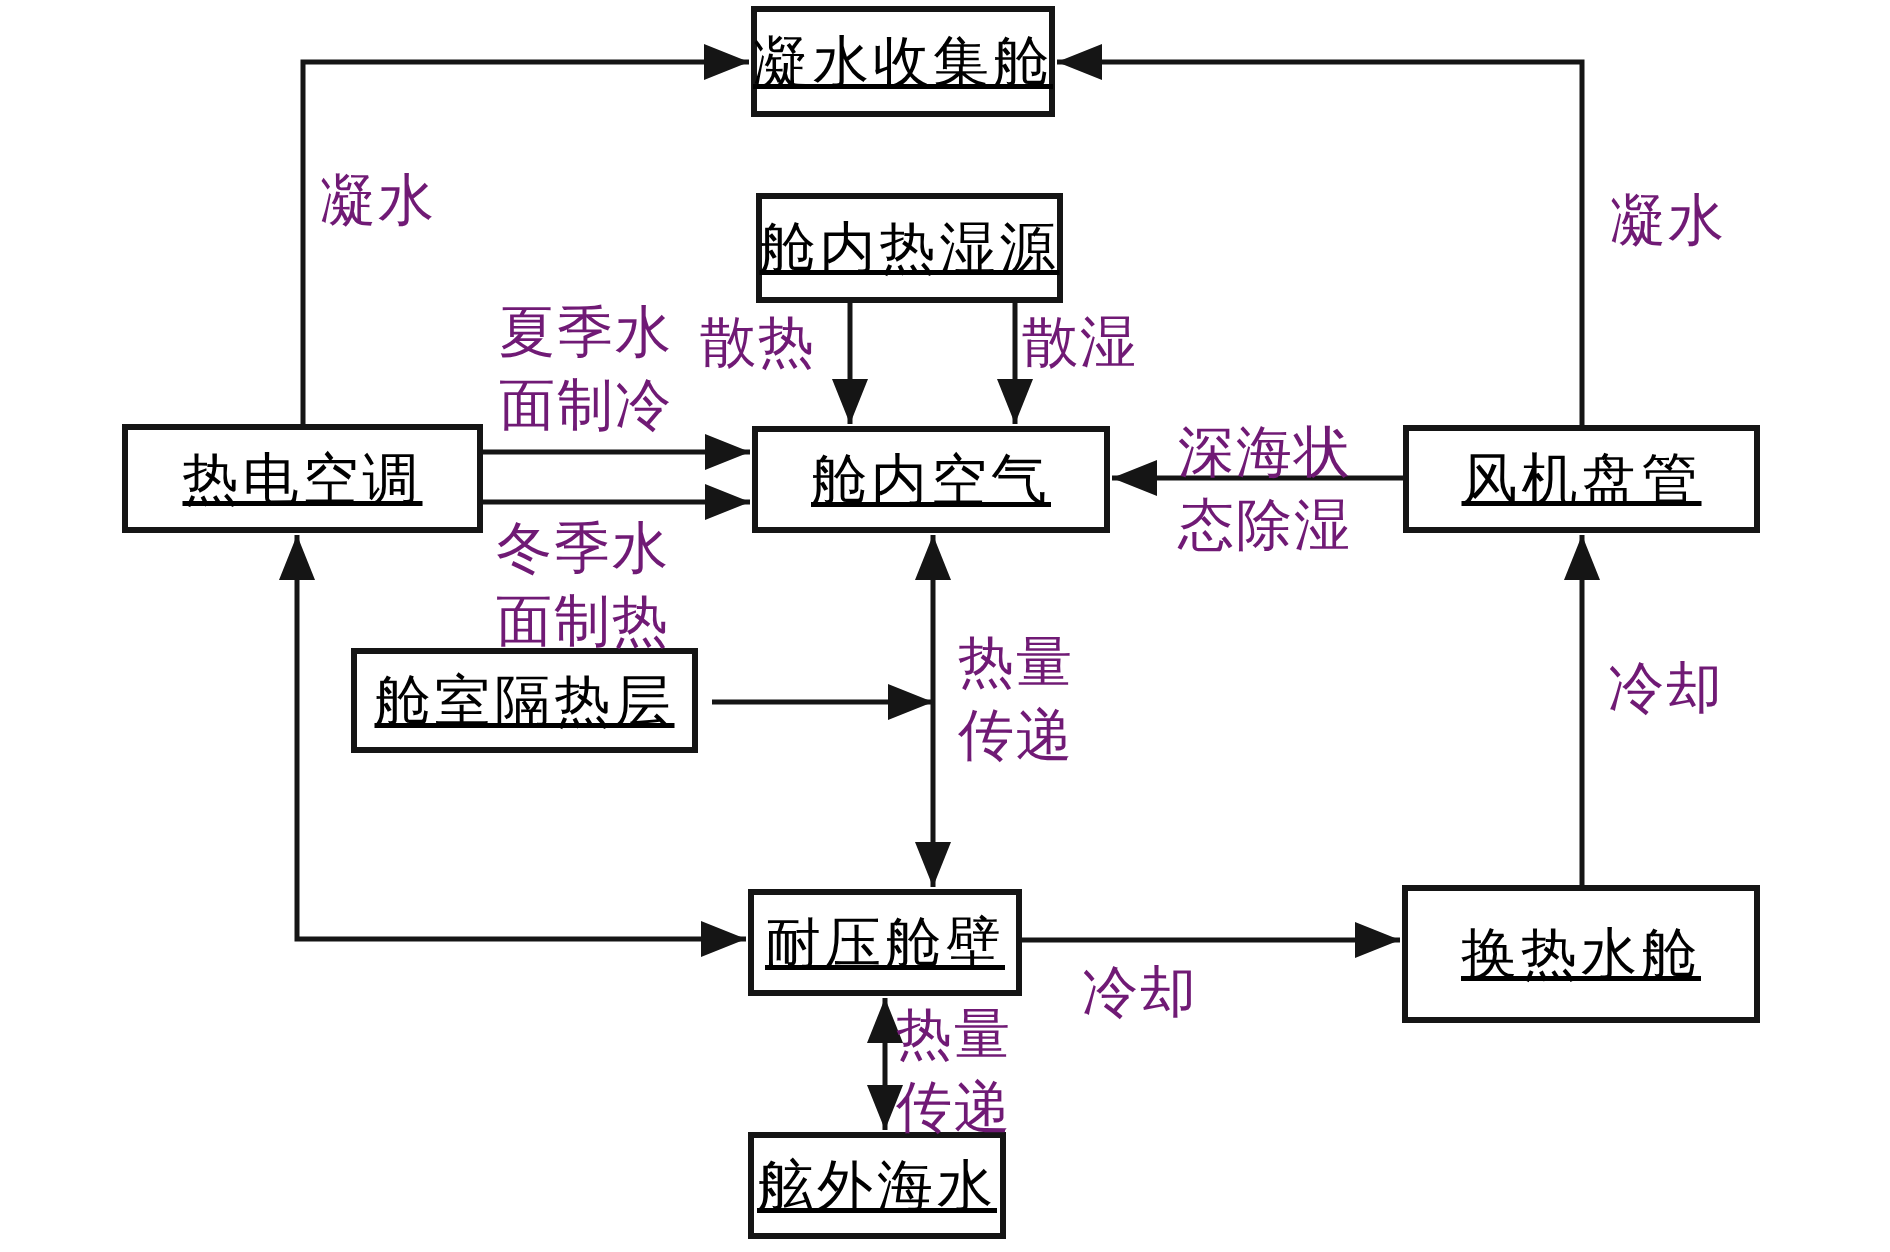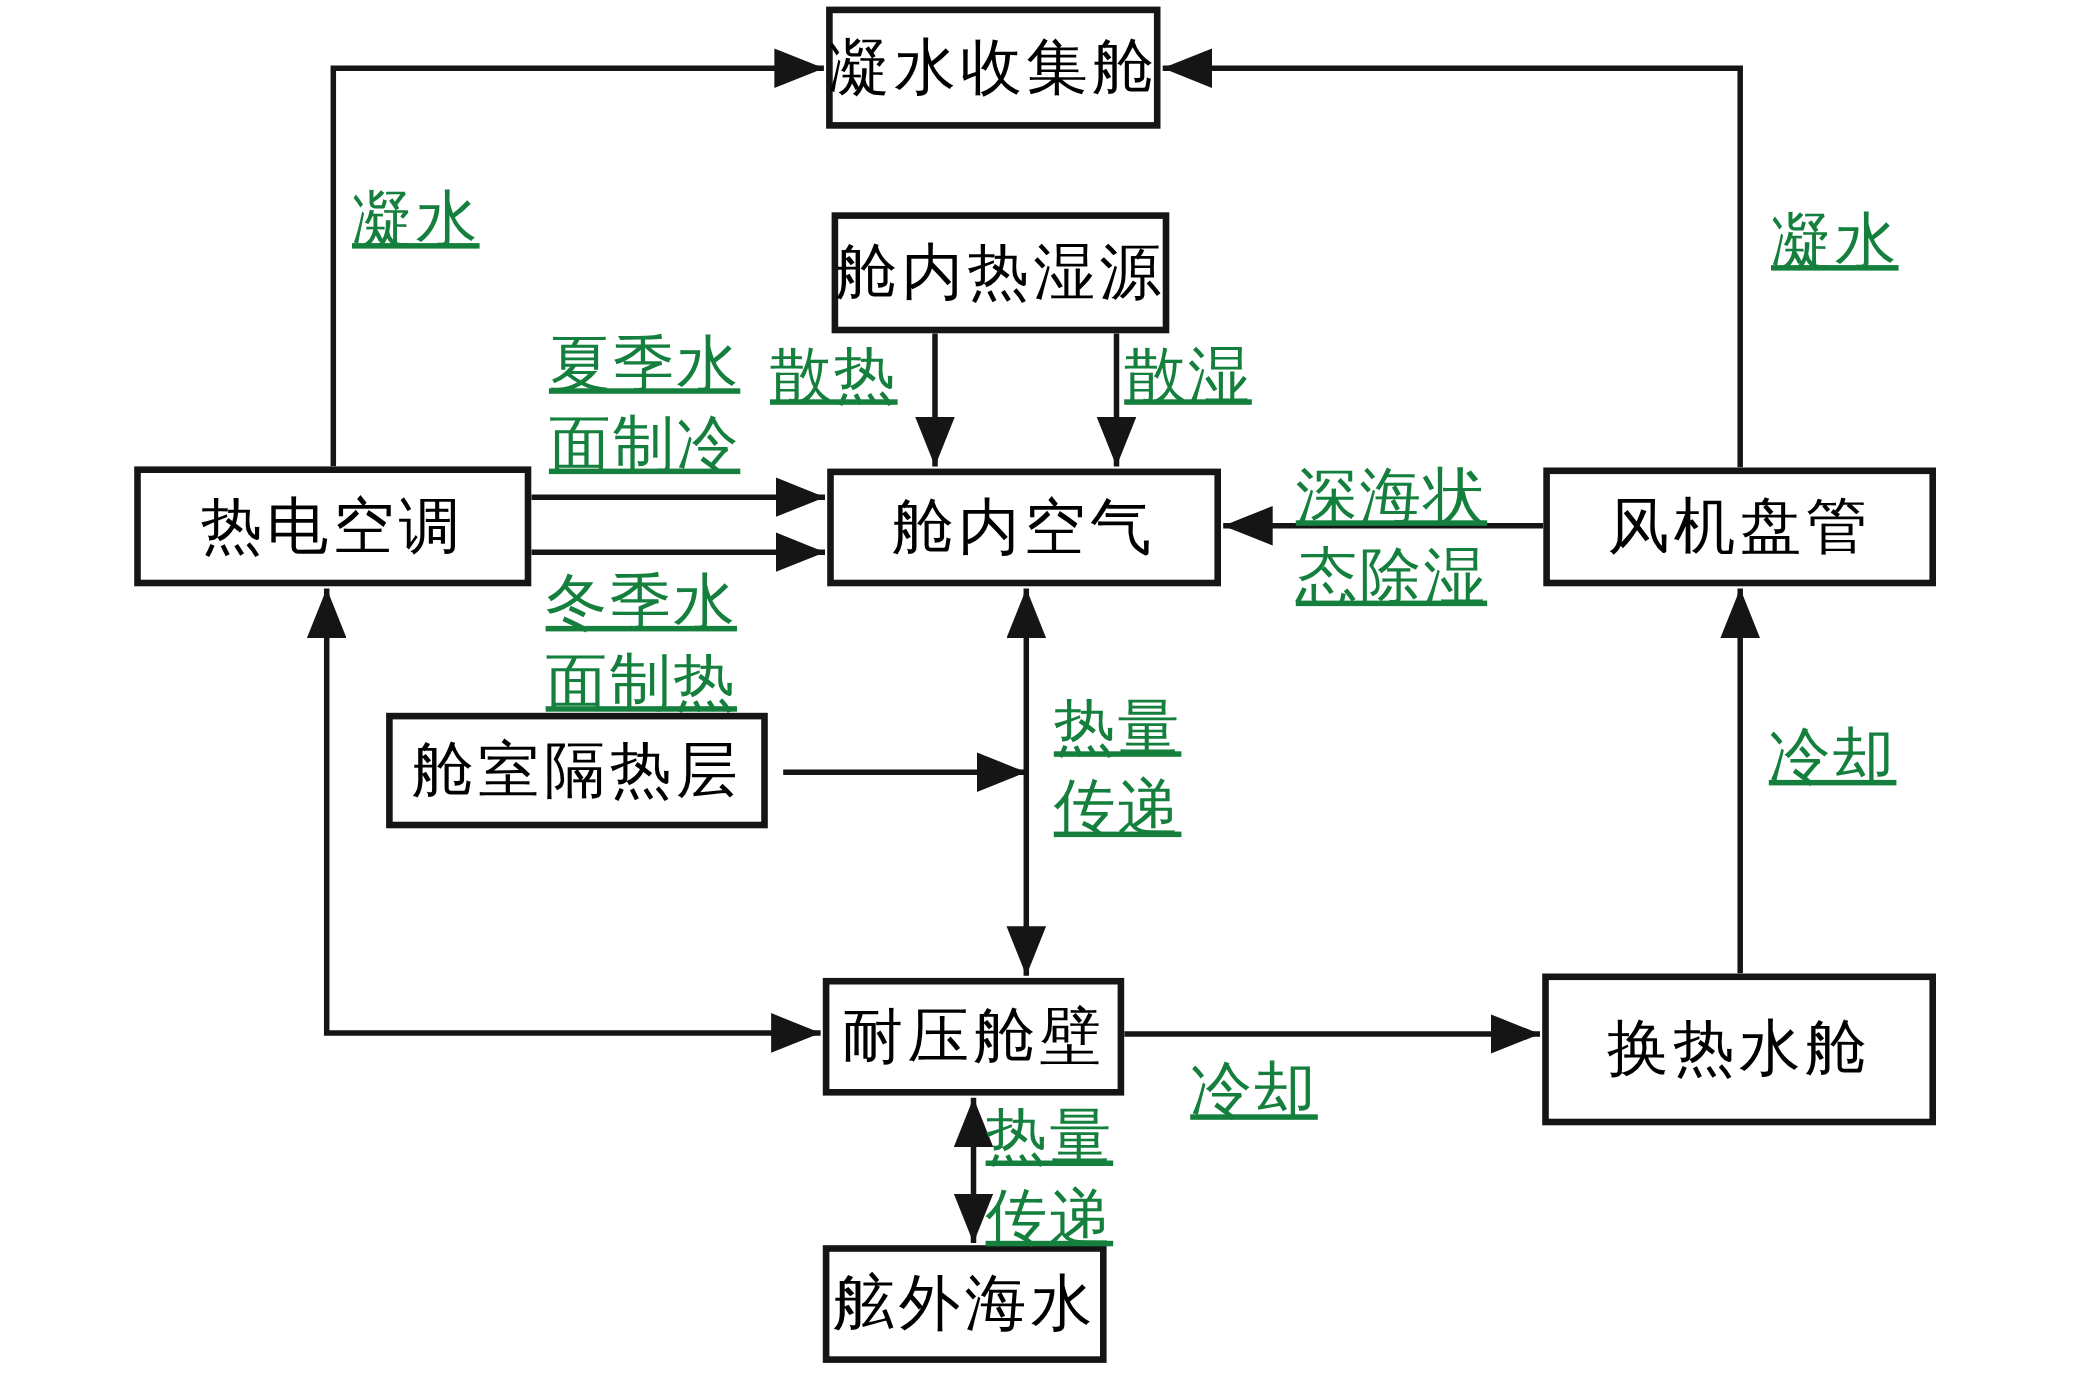--- a/index.html
+++ b/index.html
@@ -28,31 +28,31 @@
     box-sizing: border-box;
     border: 6px solid #151515;
     background: #ffffff;
     display: flex;
     align-items: center;
     justify-content: center;
     font-size: 56px;
     letter-spacing: 4px;
     white-space: nowrap;
     line-height: 1;
+    text-decoration: underline;
   }
   .lbl {
     position: absolute;
     transform: translateX(-50%);
     font-size: 56px;
     line-height: 1.3;
     text-align: left;
     white-space: pre-line;
     letter-spacing: 2px;
-    color: #15803d;
-    text-decoration: underline;
+    color: #701a75;
   }
 </style>
 </head>
 <body>
 
 <div id="canvas">
 
   <svg id="wires" viewBox="0 0 1890 1252" xmlns="http://www.w3.org/2000/svg">
     <defs>
       <marker id="ah" viewBox="0 0 10 8" refX="10" refY="4" markerWidth="9" markerHeight="7.2" orient="auto-start-reverse">

